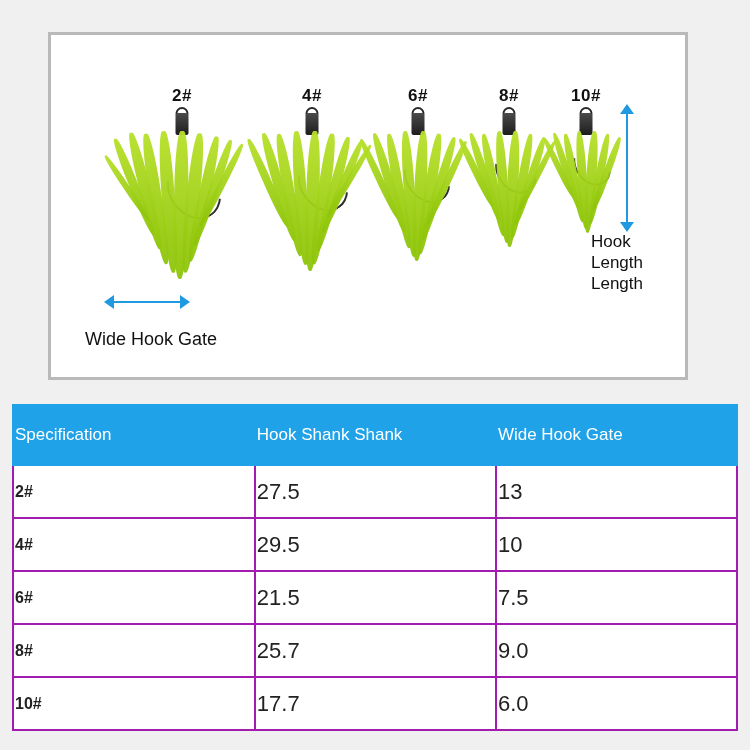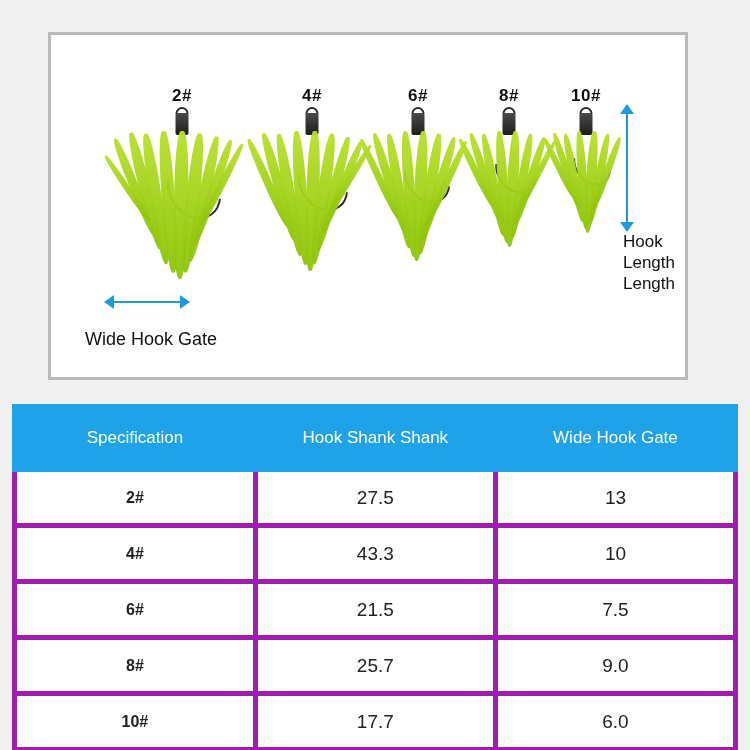--- a/index.html
+++ b/index.html
@@ -125,21 +125,20 @@
   }
   .shank-caption {
     position: absolute;
     left: 540px;
     top: 196px;
     width: 96px;
     font-size: 17px;
     line-height: 21px;
     color: #111;
     text-align: left;
-    margin-left: 32px;
   }
   .gate-arrow {
     position: absolute;
     left: 62px;
     top: 266px;
     width: 68px;
     height: 2px;
     background: #1f9ae0;
   }
   .gate-arrow:before,
@@ -173,37 +172,37 @@
     position: absolute;
     left: 12px;
     top: 404px;
     width: 726px;
     border-collapse: collapse;
     table-layout: fixed;
     background: #ffffff;
   }
   .spec-table th,
   .spec-table td {
-    border: 5px solid #a21caf;
-    text-align: center;
+    border: 2px solid #a21caf;
+    text-align: left;
     color: #222;
   }
   .spec-table th {
     background: #1fa2e8;
     color: #ffffff;
     font-size: 17px;
     font-weight: normal;
     height: 56px;
     border-color: #1fa2e8;
   }
   .spec-table th:first-child { border-top-left-radius: 4px; }
   .spec-table th:last-child { border-top-right-radius: 4px; }
   .spec-table td {
     height: 49px;
-    font-size: 19px;
+    font-size: 22px;
   }
   .spec-table td.spec-name {
     font-weight: bold;
     font-size: 16px;
   }
   .col-a { width: 33.4%; }
   .col-b { width: 33.3%; }
   .col-c { width: 33.3%; }
 </style>
 </head>
@@ -329,21 +328,21 @@
       </tr>
     </thead>
     <tbody>
       <tr>
         <td class="spec-name">2#</td>
         <td>27.5</td>
         <td>13</td>
       </tr>
       <tr>
         <td class="spec-name">4#</td>
-        <td>43.3</td>
+        <td>29.5</td>
         <td>10</td>
       </tr>
       <tr>
         <td class="spec-name">6#</td>
         <td>21.5</td>
         <td>7.5</td>
       </tr>
       <tr>
         <td class="spec-name">8#</td>
         <td>25.7</td>

